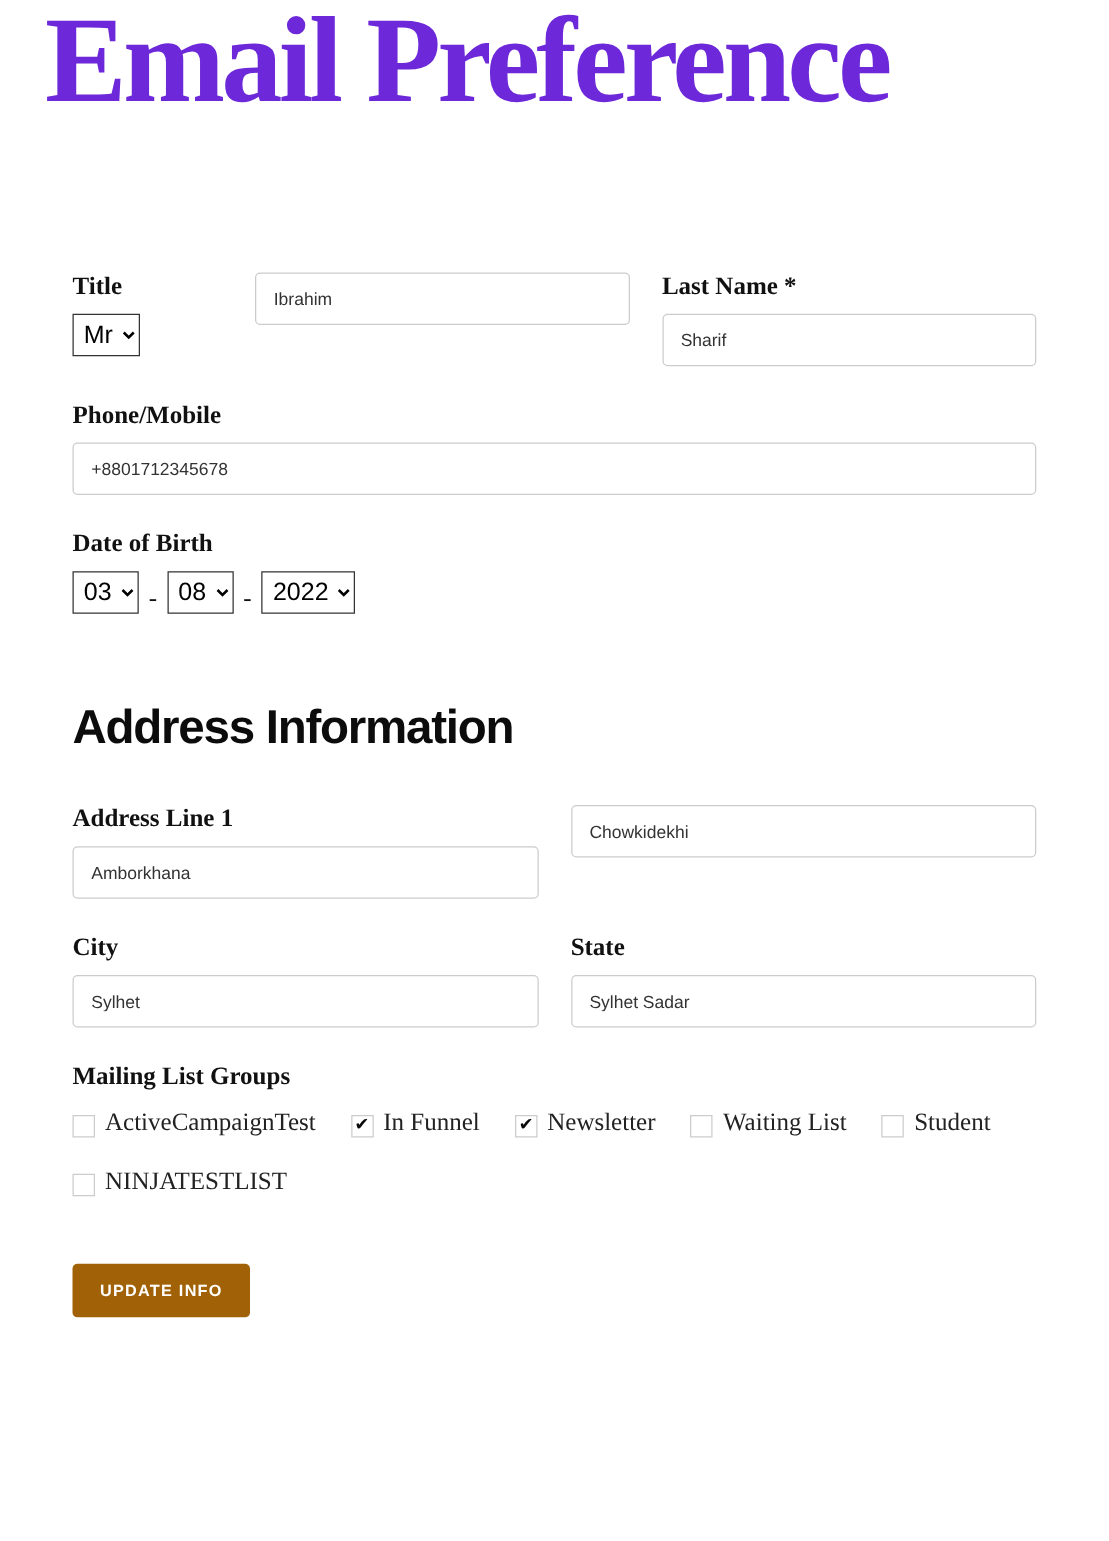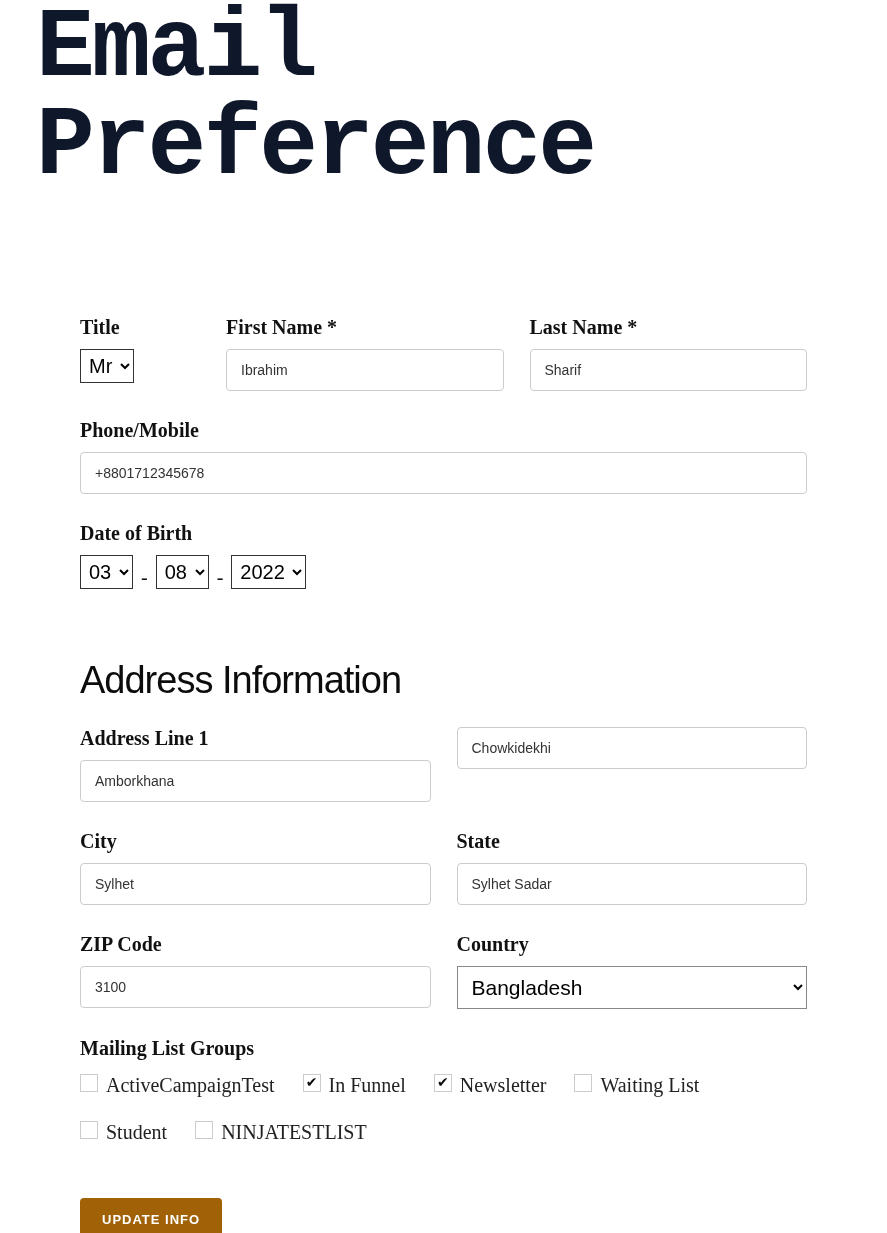--- a/index.html
+++ b/index.html
@@ -3,30 +3,30 @@
 <meta charset="utf-8">
 <style>
   * { box-sizing: border-box; margin: 0; padding: 0; }
   body {
     font-family: -apple-system, BlinkMacSystemFont, "Segoe UI", Helvetica, Arial, sans-serif;
     background: #fff;
     color: #111;
     width: 887px;
   }
   .page-title {
-    font-family: Liberation Mono, monospace;
+    font-family: Liberation Serif, serif;
     font-weight: 900;
     font-size: 98px;
     letter-spacing: -3px;
     line-height: 1;
     margin: 0 0 120px 36px;
-    color: #0f172a;
+    color: #6d28d9;
   }
   .form-wrap {
-    padding: 0 80px;
+    padding: 0 58px;
   }
   .row {
     display: flex;
     gap: 26px;
     margin-bottom: 28px;
   }
   .col { flex: 1; }
   .col-title { flex: 0 0 120px; }
   .label {
     font-family: Georgia, "Times New Roman", serif;
@@ -68,35 +68,35 @@
     display: flex;
     align-items: flex-end;
     gap: 8px;
     font-size: 20px;
   }
   .dob-sep {
     font-family: Georgia, serif;
   }
   .section-title {
     font-family: "Helvetica Neue", Helvetica, Arial, sans-serif;
-    font-weight: 400;
+    font-weight: 700;
     font-size: 38px;
     letter-spacing: -1px;
-    margin: 70px 0 25px 0;
+    margin: 70px 0 40px 0;
     color: #0c0c0c;
   }
   .checkbox-group {
     display: flex;
     flex-wrap: wrap;
     gap: 24px 28px;
     margin-top: 14px;
   }
   .chk-item {
     display: flex;
-    align-items: flex-start;
+    align-items: flex-end;
     gap: 8px;
     font-family: Georgia, "Times New Roman", serif;
     font-size: 20px;
     color: #222;
   }
   .chk {
     width: 18px;
     height: 18px;
     border: 1px solid #ccc;
     display: inline-flex;
@@ -133,21 +133,20 @@
 <div class="form-wrap">
 
   <div class="row">
     <div class="col col-title">
       <label class="label">Title</label>
       <select class="small-select">
         <option>Mr</option>
       </select>
     </div>
     <div class="col">
-      <label class="label">First Name *</label>
       <input class="text-input" type="text" value="Ibrahim" style="">
     </div>
     <div class="col">
       <label class="label">Last Name *</label>
       <input class="text-input" type="text" value="Sharif" style="">
     </div>
   </div>
 
   <div class="row">
     <div class="col">
@@ -185,32 +184,20 @@
     <div class="col">
       <label class="label">City</label>
       <input class="text-input" type="text" value="Sylhet" style="">
     </div>
     <div class="col">
       <label class="label">State</label>
       <input class="text-input" type="text" value="Sylhet Sadar" style="">
     </div>
   </div>
 
-  <div class="row">
-    <div class="col">
-      <label class="label">ZIP Code</label>
-      <input class="text-input" type="text" value="3100" style="">
-    </div>
-    <div class="col">
-      <label class="label">Country</label>
-      <select class="country-select">
-        <option>Bangladesh</option>
-      </select>
-    </div>
-  </div>
 
   <div>
     <label class="label">Mailing List Groups</label>
     <div class="checkbox-group" id="mailing-group">
         <label class="chk-item">
           <span class="chk"></span>
           <span>ActiveCampaignTest</span>
         </label>
         <label class="chk-item">
           <span class="chk checked"></span>

